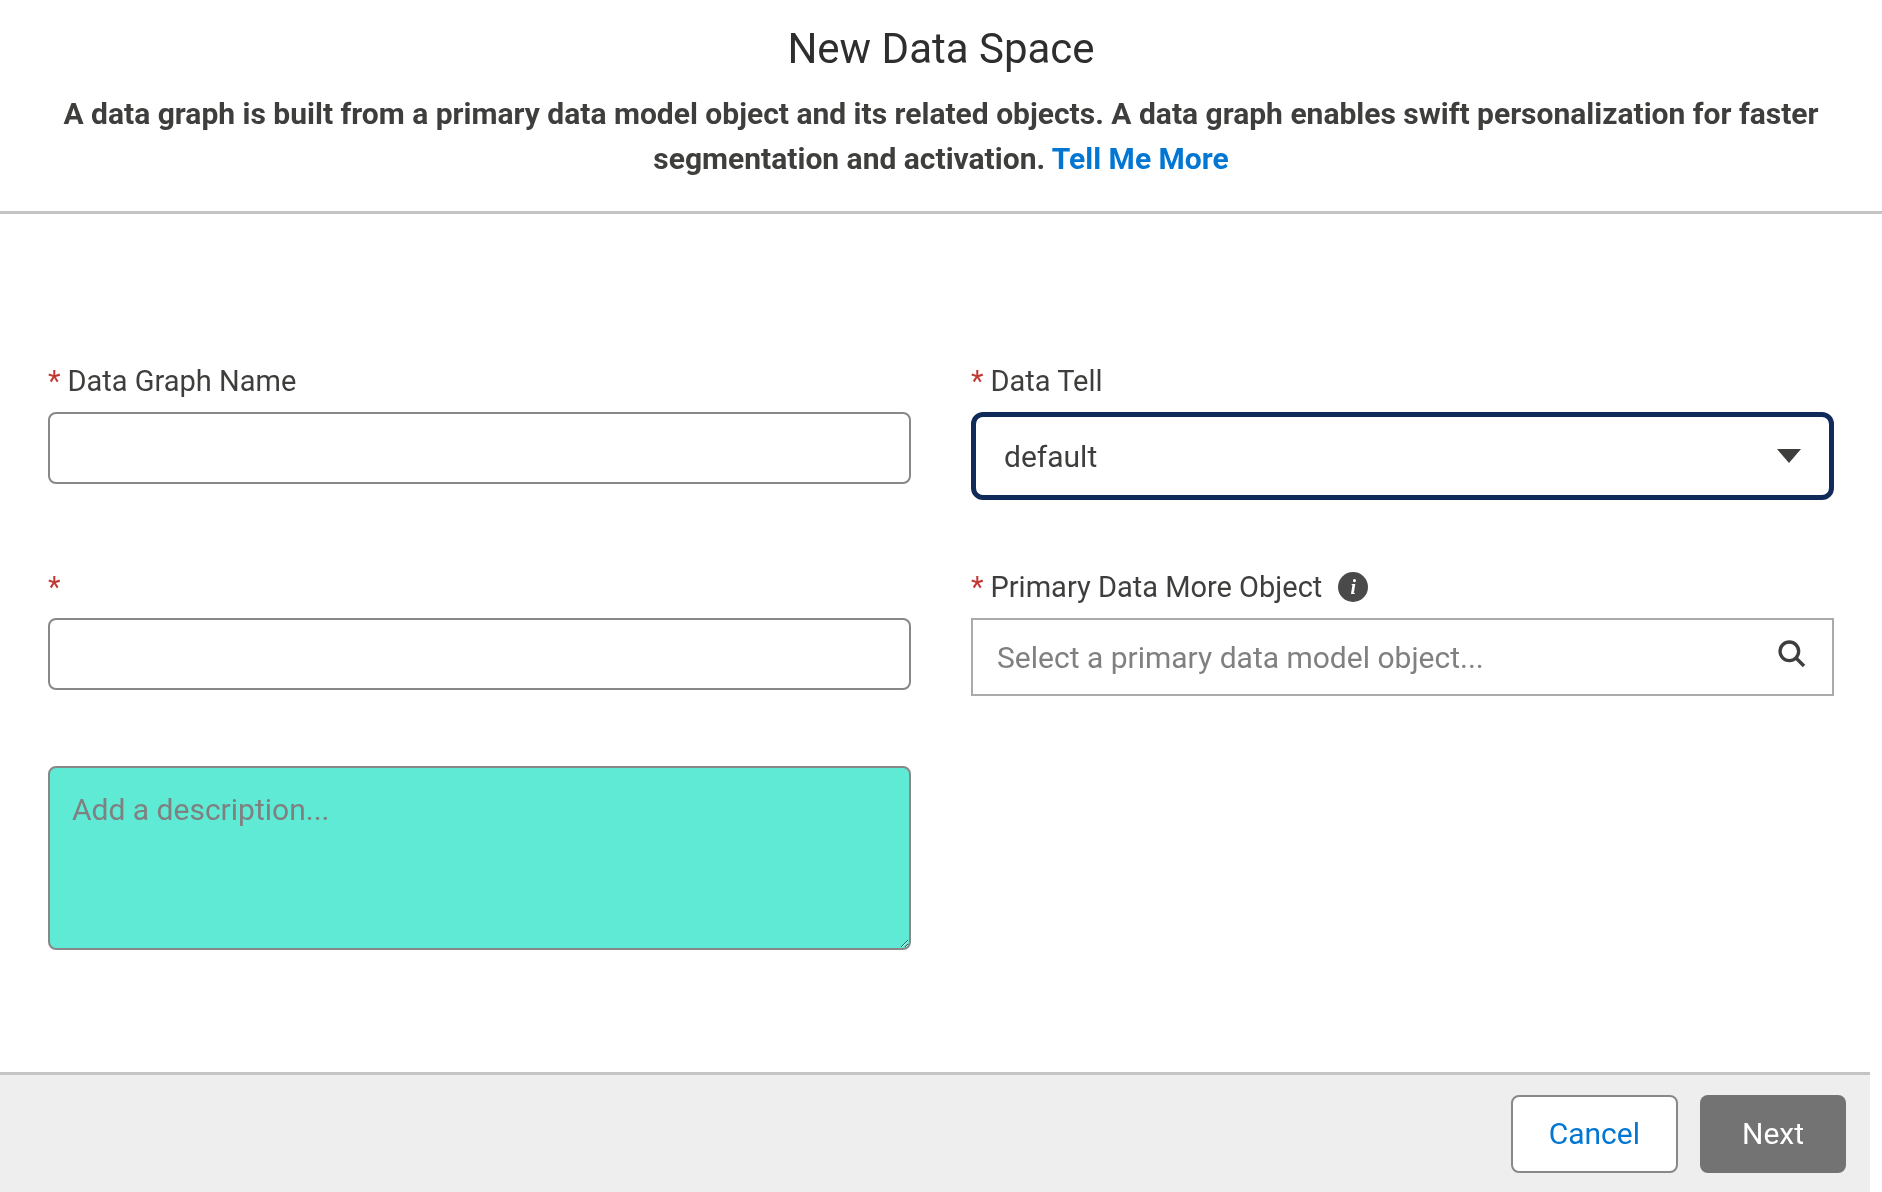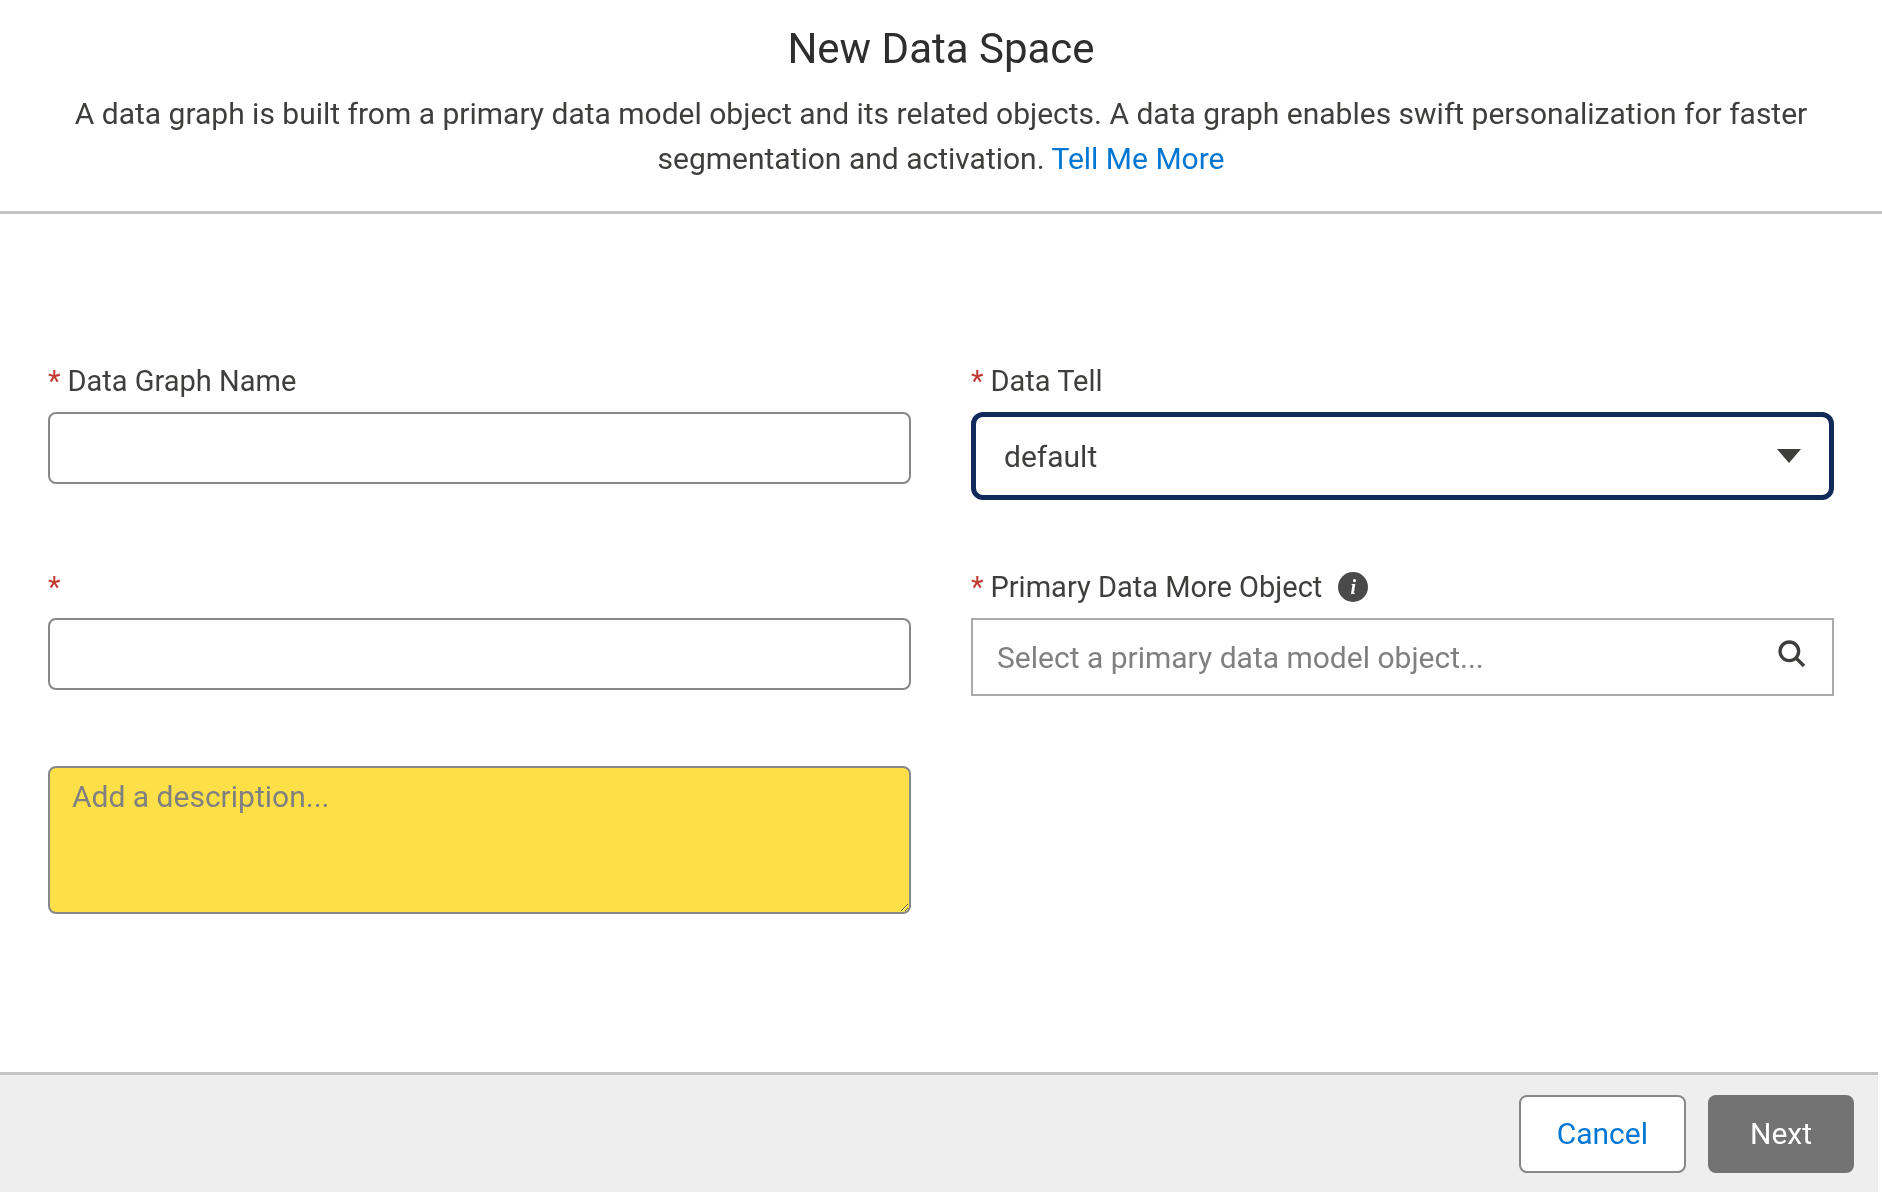--- a/index.html
+++ b/index.html
@@ -20,21 +20,21 @@
       padding: 24px 0 30px 0;
     }
     .title {
       font-size: 42px;
       font-weight: 400;
       color: #2e2e2e;
       margin-bottom: 18px;
     }
     .subtitle {
       font-size: 30px;
-      font-weight: 400;
+      font-weight: 700;
       color: #3e3e3c;
       line-height: 1.5;
       max-width: 1880px;
       margin: 0 auto;
       padding: 0 24px;
     }
     .link {
       color: #0176d3;
       text-decoration: none;
     }
@@ -117,28 +117,28 @@
     }
     .lookup-placeholder {
       color: #808080;
     }
     .search-icon svg {
       width: 32px;
       height: 32px;
     }
     .textarea-input {
       width: 100%;
-      height: 148px;
+      height: 184px;
       border: 2px solid #888888;
       border-radius: 8px;
       font-size: 30px;
-      padding: 11px 22px;
-      font-family: inherit;
-      outline: none;
-      background: #fde047;
+      padding: 24px 22px;
+      font-family: inherit;
+      outline: none;
+      background: #5eead4;
       resize: both;
       color: #3e3e3c;
     }
     .textarea-input::placeholder {
       color: #808080;
     }
     .info-icon {
       display: inline-flex;
       align-items: center;
       justify-content: center;
@@ -150,21 +150,21 @@
       color: #ffffff;
       font-family: Georgia, serif;
       font-style: italic;
       font-weight: bold;
       font-size: 20px;
     }
     .footer {
       position: absolute;
       bottom: 0;
       left: 0;
-      right: 4px;
+      right: 12px;
       background: #eeeeee;
       border-top: 3px solid #c4c4c4;
       height: 120px;
       display: flex;
       align-items: center;
       justify-content: flex-end;
       padding: 0 24px;
       gap: 22px;
     }
     .btn {

